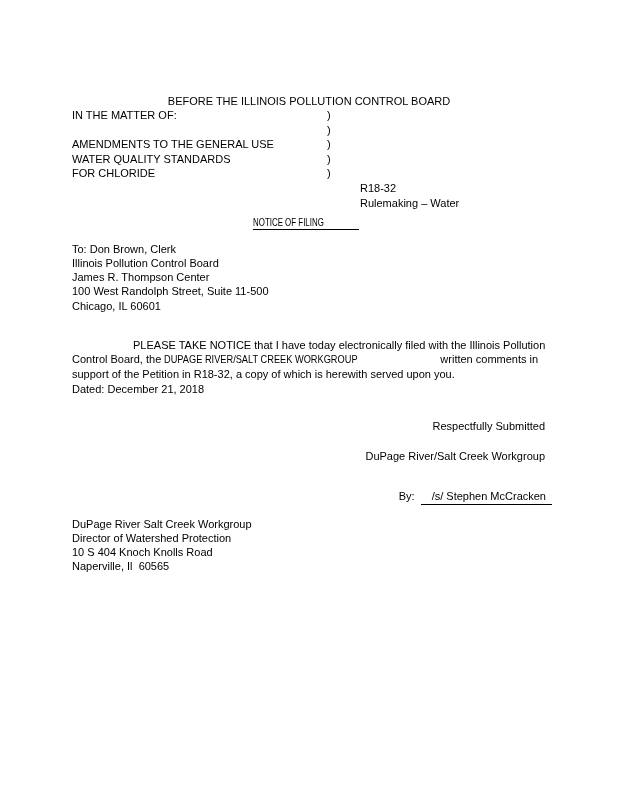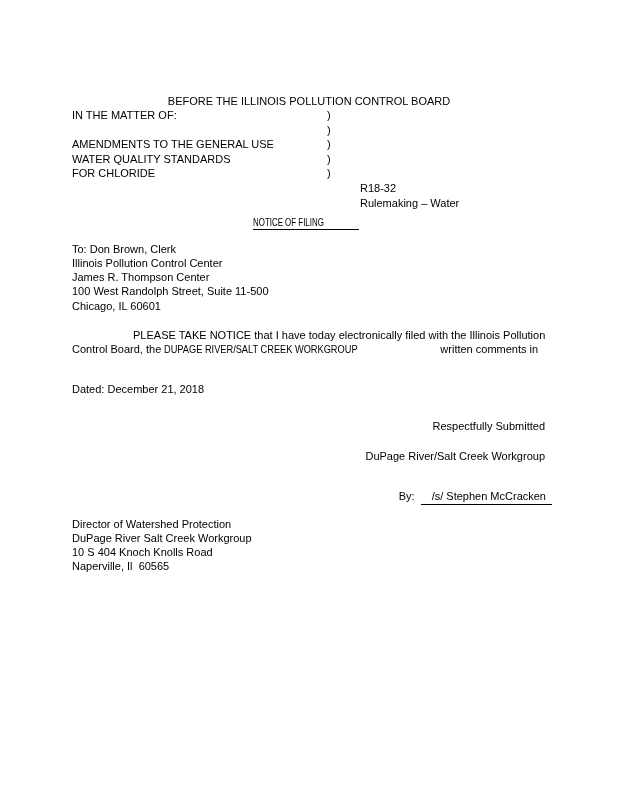--- a/index.html
+++ b/index.html
@@ -36,21 +36,21 @@
     line-height: 13px;
     border-bottom: 1px solid #000;
     text-align: left;
   }
   .cond-wrap { display: inline-block; width: 71px; overflow: visible; }
   .cond-wrap .cond { display: inline-block; transform: scaleX(0.72); transform-origin: 0 50%; white-space: nowrap; }
 
   .recipient { position: absolute; top: 241.5px; left: 72px; }
   .recipient div { line-height: 14.3px; white-space: pre; }
 
-  .body-para { position: absolute; top: 328px; left: 72px; width: 486px; }
+  .body-para { position: absolute; top: 338px; left: 72px; width: 486px; }
   .body-para .bline { line-height: 14.4px; white-space: pre; }
   .body-para .indent { padding-left: 61px; }
   .org-wrap { display: inline-block; width: 219px; overflow: visible; vertical-align: baseline; }
   .org-wrap .cond2 { display: inline-block; transform: scaleX(0.84); transform-origin: 0 50%; white-space: nowrap; }
   .gap-spacer { display: inline-block; width: 57px; }
 
   .dated { position: absolute; top: 382.5px; left: 72px; white-space: pre; }
 
   .sig-respect { position: absolute; top: 419.5px; right: 73px; white-space: pre; }
   .sig-org     { position: absolute; top: 449.5px; right: 73px; white-space: pre; }
@@ -100,39 +100,40 @@
       <span class="r"></span>
     </div>
   </div>
 
   <div class="notice">
     <span class="cond-wrap"><span class="cond">NOTICE OF FILING</span></span>
   </div>
 
   <div class="recipient">
     <div>To: Don Brown, Clerk</div>
-    <div>Illinois Pollution Control Center</div>
+    <div>Illinois Pollution Control Board</div>
     <div>James R. Thompson Center</div>
     <div>100 West Randolph Street, Suite 11-500</div>
     <div>Chicago, IL 60601</div>
   </div>
 
   <div class="body-para">
     <div class="bline indent">PLEASE TAKE NOTICE that I have today electronically filed with the Illinois Pollution</div>
     <div class="bline"><span>Control Board, the </span><span class="org-wrap"><span class="cond2">DUPAGE RIVER/SALT CREEK WORKGROUP</span></span><span class="gap-spacer"></span><span>written comments in</span></div>
+    <div class="bline">support of the Petition in R18-32, a copy of which is herewith served upon you.</div>
   </div>
 
   <div class="dated">Dated: December 21, 2018</div>
 
   <div class="sig-respect">Respectfully Submitted</div>
 
   <div class="sig-org">DuPage River/Salt Creek Workgroup</div>
 
   <div class="sig-by"><span class="by-label">By:</span><span class="sig-underline">/s/ Stephen McCracken</span></div>
 
   <div class="signer">
+    <div>DuPage River Salt Creek Workgroup</div>
     <div>Director of Watershed Protection</div>
-    <div>DuPage River Salt Creek Workgroup</div>
     <div>10 S 404 Knoch Knolls Road</div>
     <div>Naperville, Il  60565</div>
   </div>
 
 </div>
 
 </body></html>

